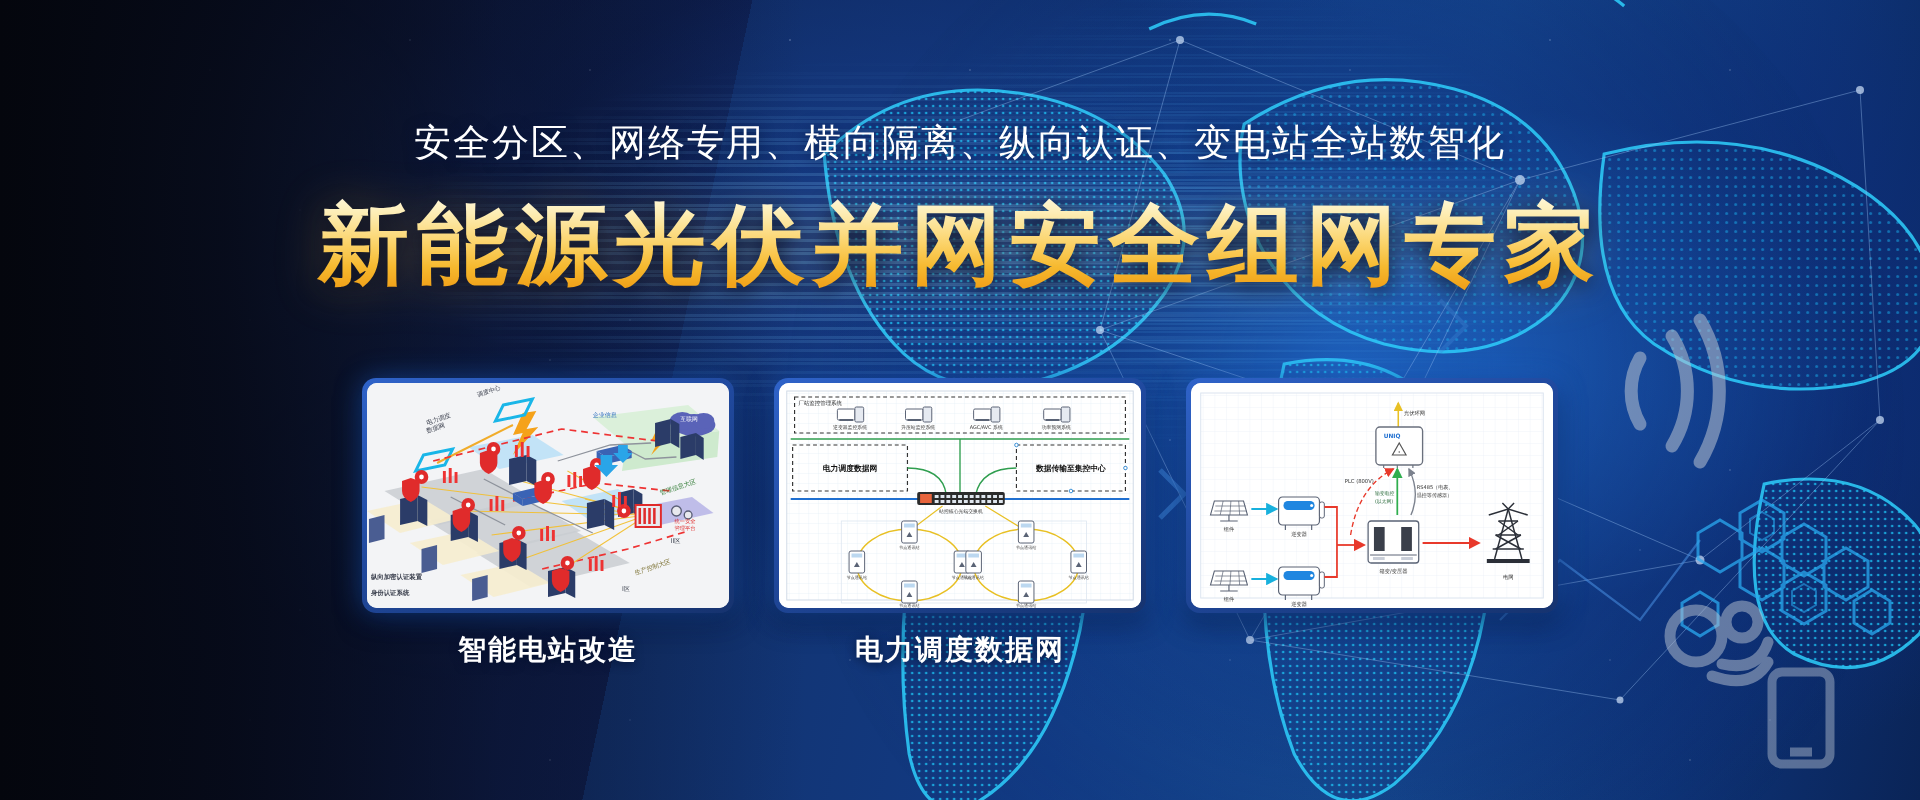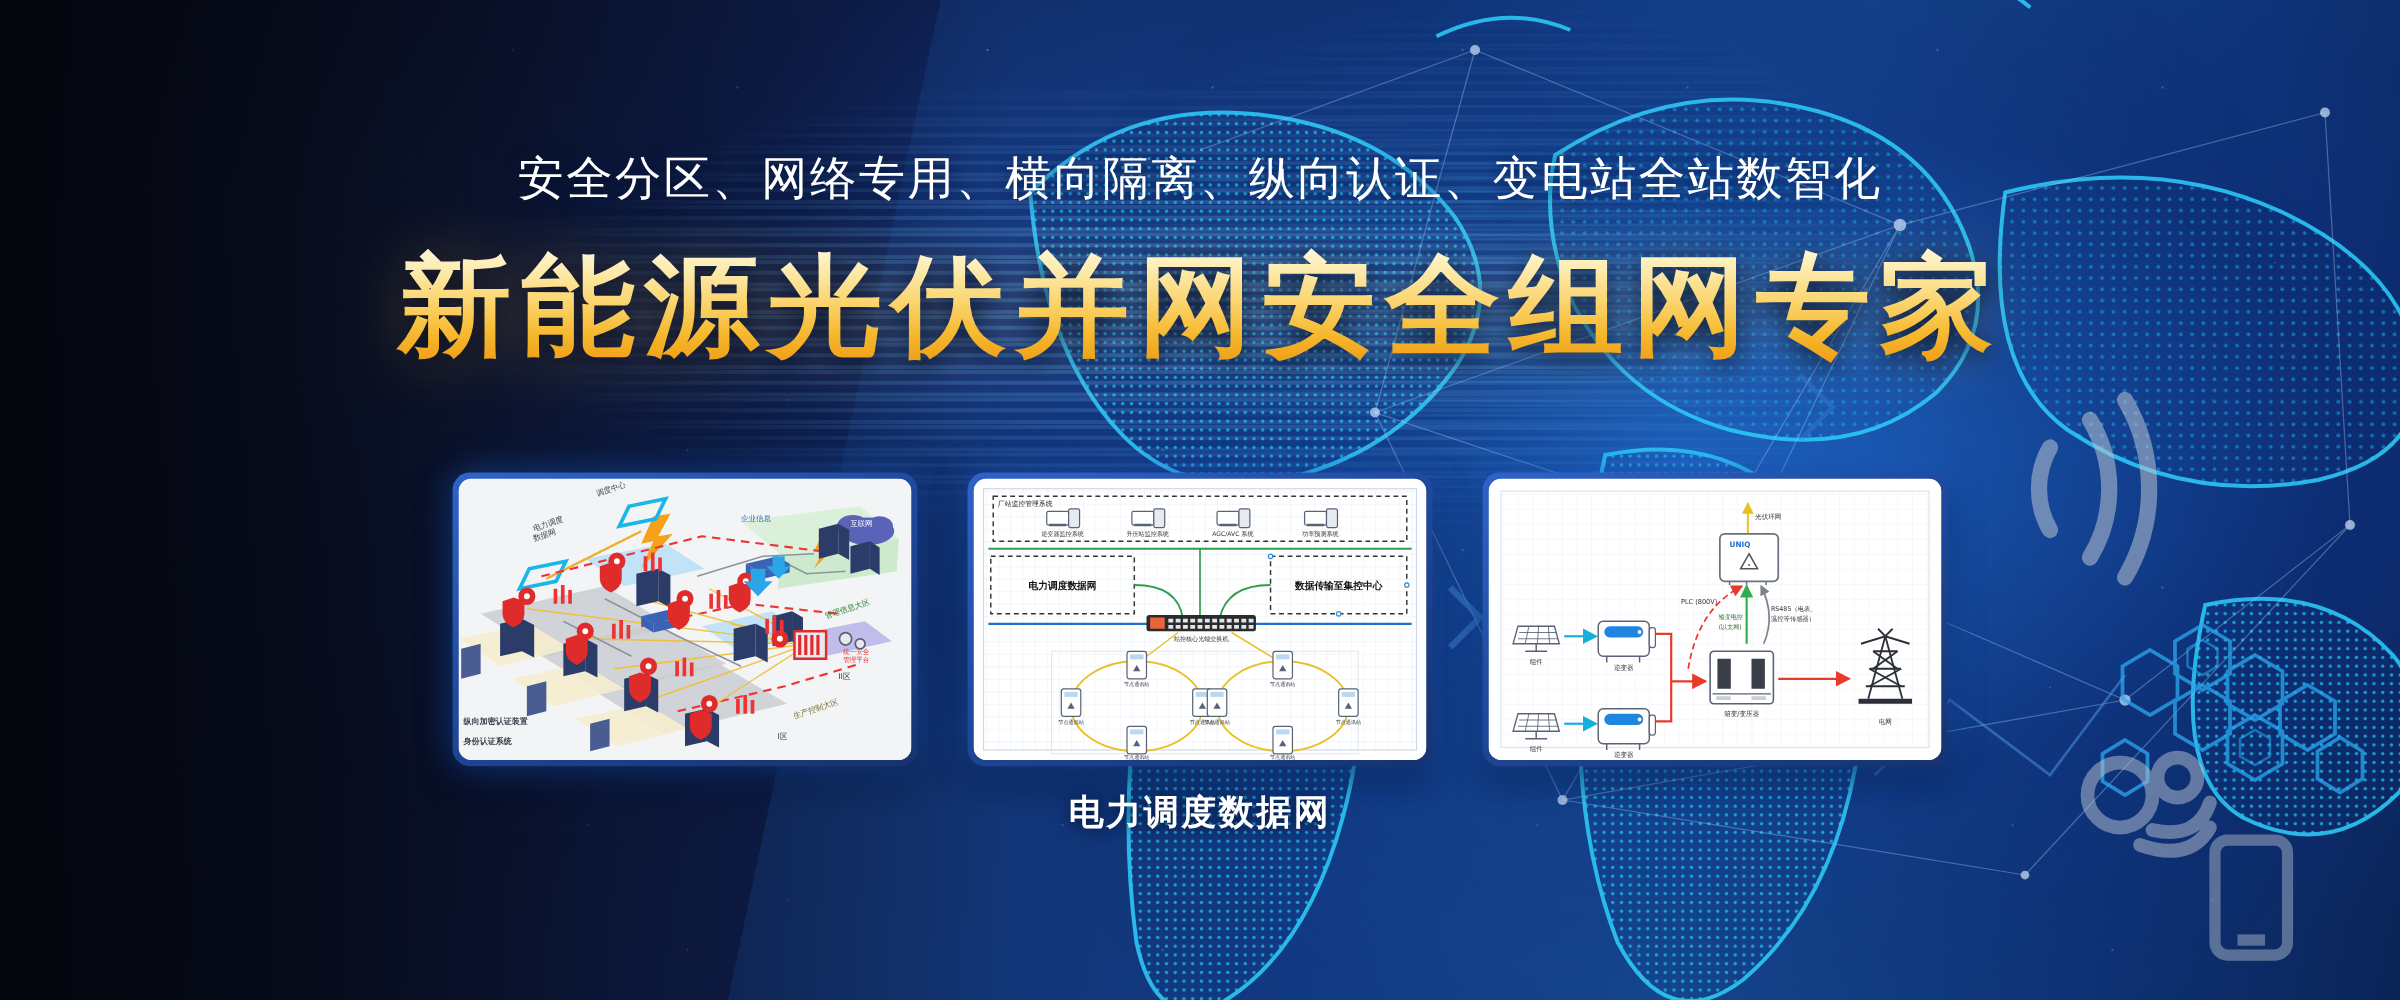--- a/index.html
+++ b/index.html
@@ -471,20 +471,21 @@
               <text x="312" y="160" font-size="6.4">II区</text>
               <text x="262" y="208" font-size="6.4">I区</text>
               <text x="316" y="140" font-size="5.4" fill="#e02b2b">统一安全</text>
               <text x="316" y="147" font-size="5.4" fill="#e02b2b">管理平台</text>
               <text x="4" y="196" font-size="6.6" font-weight="bold">纵向加密认证装置</text>
               <text x="4" y="212" font-size="6.6" font-weight="bold">身份认证系统</text>
             </g>
           </svg>
         </div>
       </div>
+      <div class="caption">智能电站改造</div>
     </div>
 
     <div class="card">
       <div class="frame">
         <div class="shot">
           <svg viewBox="0 0 372 225" preserveAspectRatio="none">
             <defs>
               <pattern id="grid2" width="10" height="10" patternUnits="userSpaceOnUse">
                 <path d="M10 0 L0 0 0 10" fill="none" stroke="#e3ecf5" stroke-width="0.7"></path>
               </pattern>

